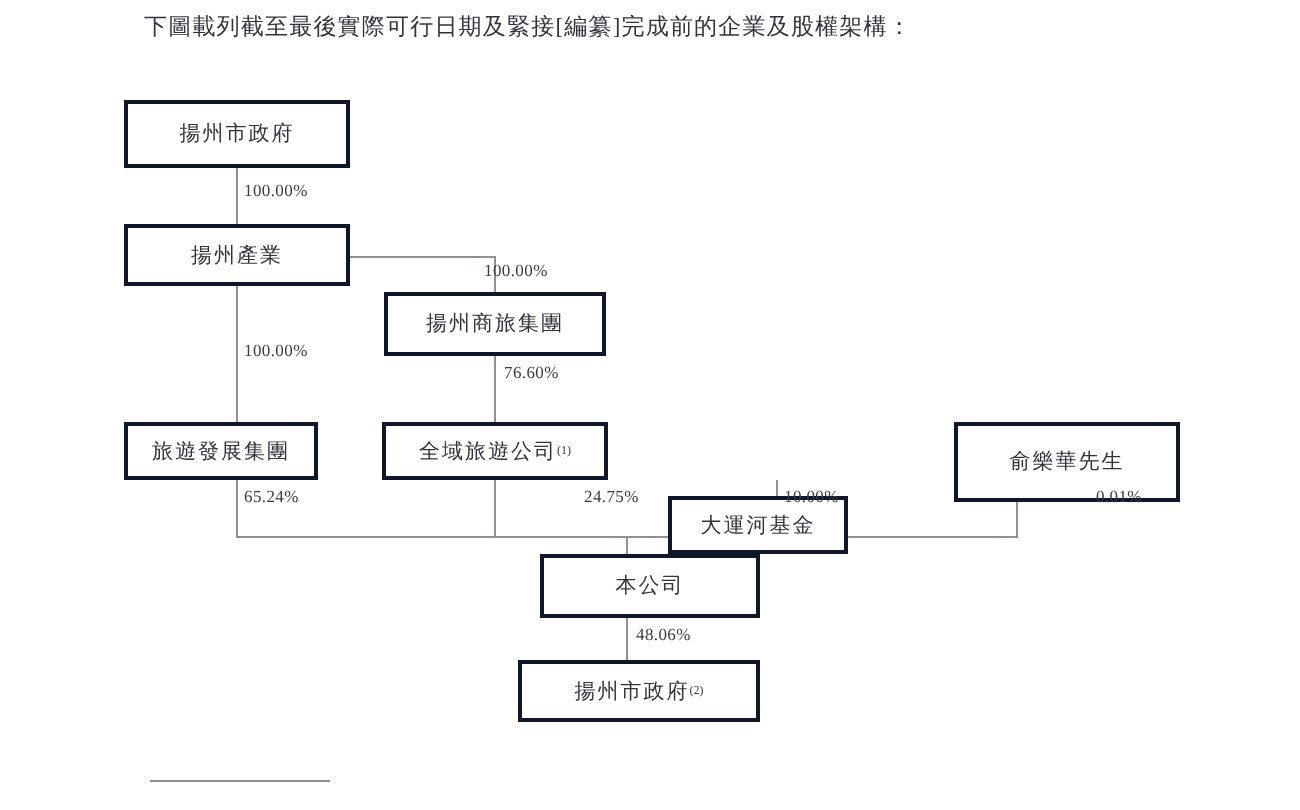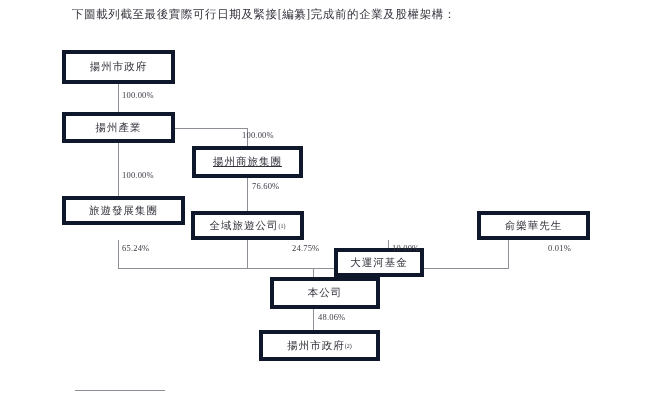--- a/index.html
+++ b/index.html
@@ -41,21 +41,21 @@
     position: absolute;
     left: 0; top: 0;
     width: 650px;
     height: 405px;
   }
 
   
   .node {
     position: absolute;
     box-sizing: border-box;
-    border: 4px solid #0f172a;
+    border: 2px solid #0f172a;
     background: #ffffff;
     display: flex;
     align-items: center;
     justify-content: center;
     font-size: 10.5px;
     letter-spacing: 1px;
     color: #33333d;
     z-index: 3;
     white-space: nowrap;
   }
@@ -134,41 +134,41 @@
     <div class="node" style="left:62px; top:50px; width:113px; height:34px;">
       <span class="label-txt">揚州市政府</span>
         <sup></sup>
     </div>
 
     <div class="node" style="left:62px; top:112px; width:113px; height:31px;">
       <span class="label-txt">揚州產業</span>
         <sup></sup>
     </div>
 
-    <div class="node" style="left:192px; top:146px; width:111px; height:32px;text-decoration:underline;">
+    <div class="node" style="left:192px; top:146px; width:111px; height:32px;">
       <span class="label-txt">揚州商旅集團</span>
         <sup></sup>
     </div>
 
-    <div class="node" style="left:62px; top:196px; width:123px; height:29px;">
+    <div class="node" style="left:62px; top:211px; width:97px; height:29px;">
       <span class="label-txt">旅遊發展集團</span>
         <sup></sup>
     </div>
 
     <div class="node" style="left:191px; top:211px; width:113px; height:29px;">
       <span class="label-txt">全域旅遊公司</span>
         <sup>(1)</sup>
     </div>
 
     <div class="node" style="left:334px; top:211px; width:90px; height:29px;margin-top:37px;">
       <span class="label-txt">大運河基金</span>
         <sup></sup>
     </div>
 
-    <div class="node" style="left:477px; top:211px; width:113px; height:29px;">
+    <div class="node" style="left:477px; top:211px; width:113px; height:40px;">
       <span class="label-txt">俞樂華先生</span>
         <sup></sup>
     </div>
 
     <div class="node" style="left:270px; top:277px; width:110px; height:32px;">
       <span class="label-txt">本公司</span>
         <sup></sup>
     </div>
 
     <div class="node" style="left:259px; top:330px; width:121px; height:31px;">

